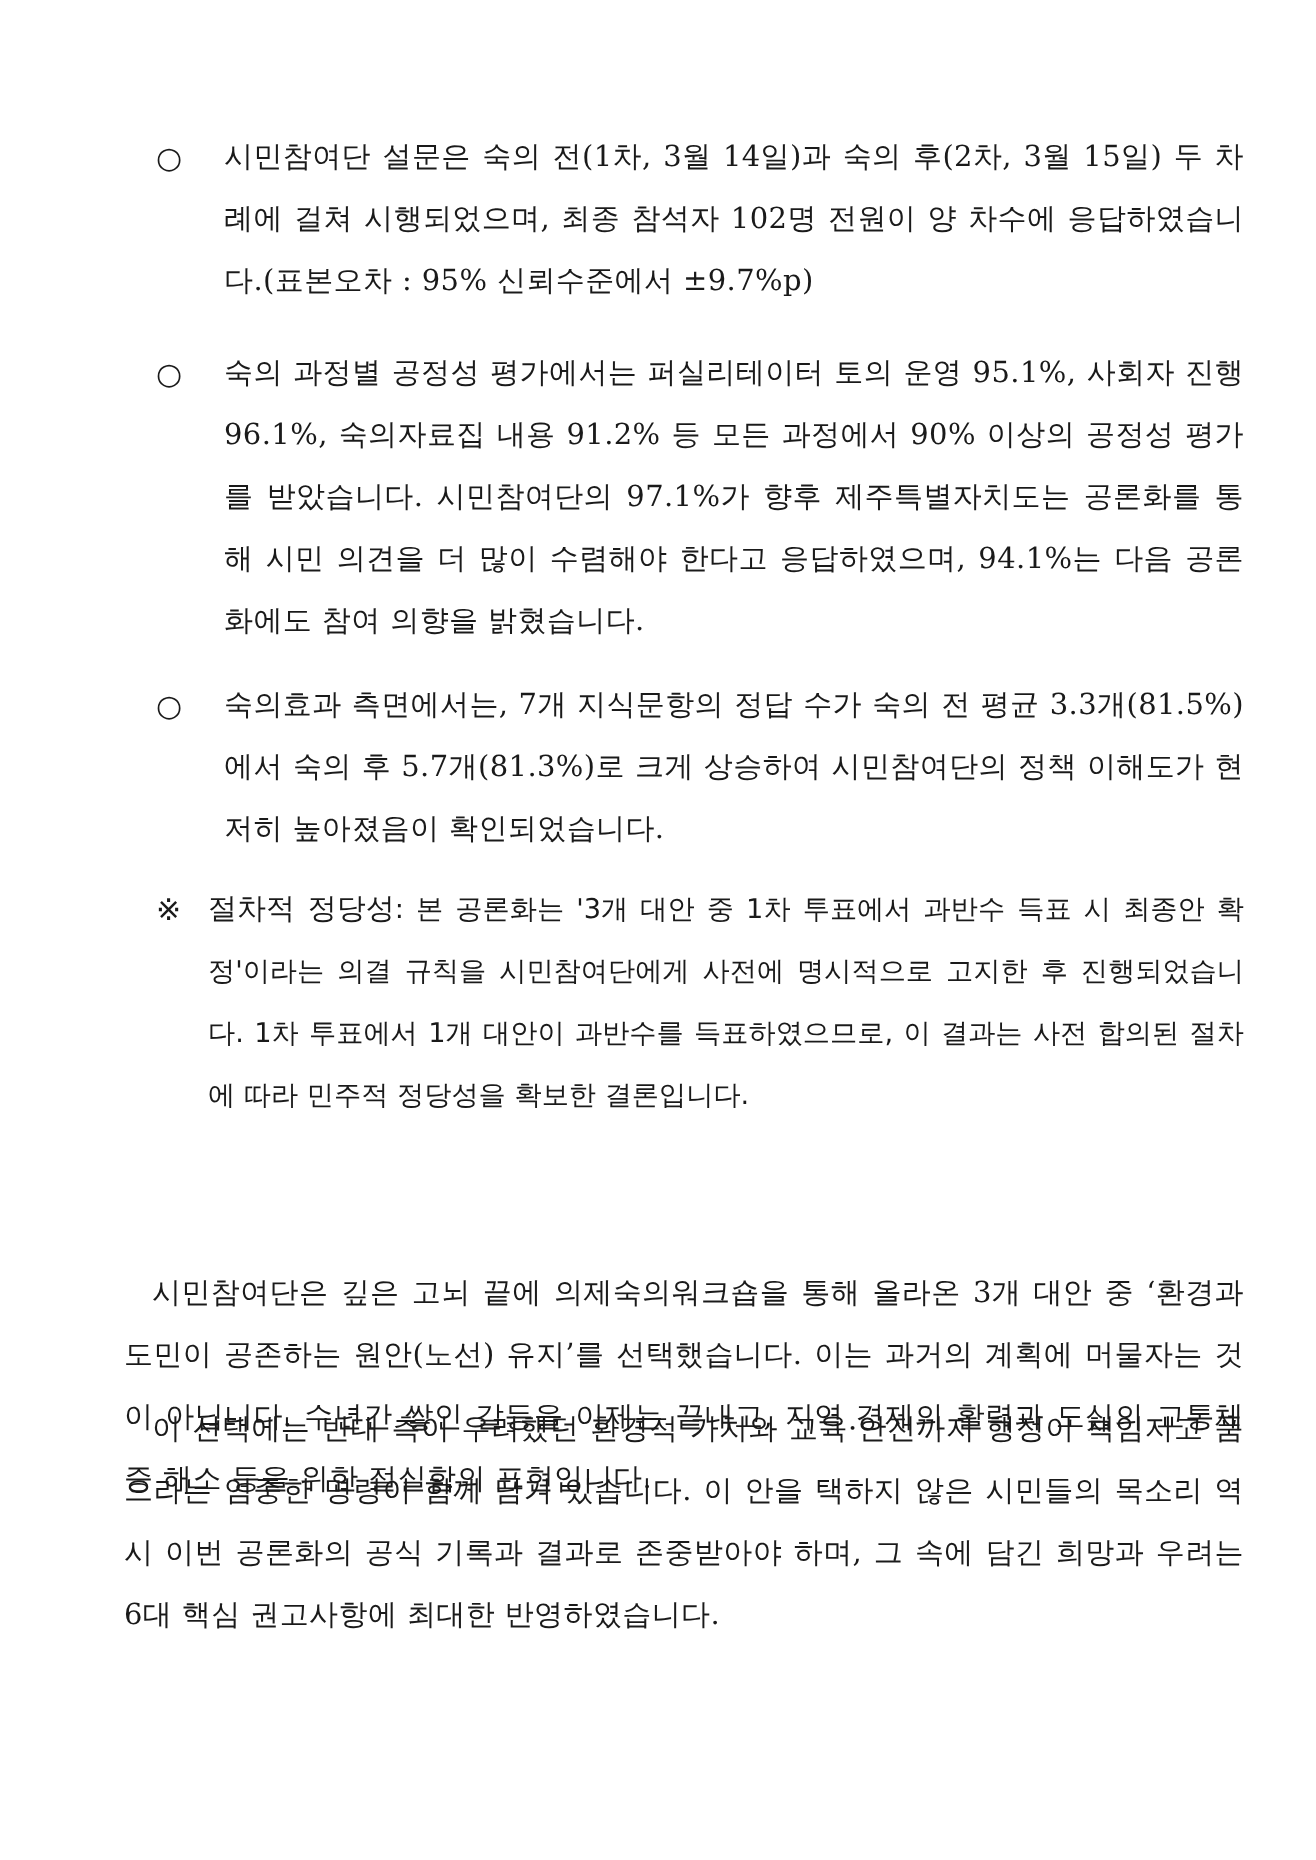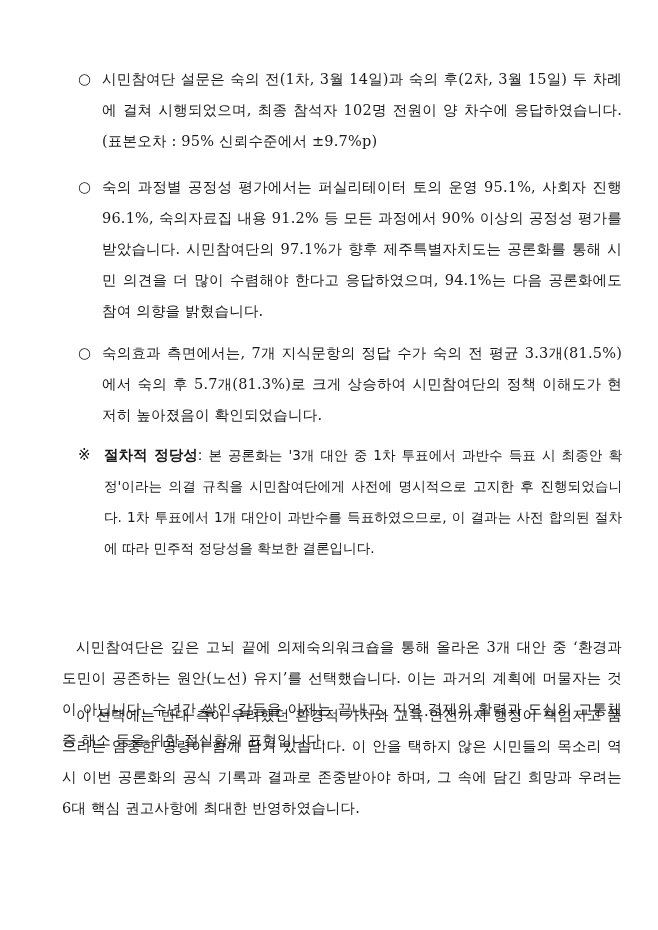--- a/index.html
+++ b/index.html
@@ -2,25 +2,25 @@
 <html><head>
 <meta charset="utf-8">
 <style>
   html, body { margin: 0; padding: 0; background: #ffffff; }
   body { width: 658px; height: 930px; position: relative; overflow: hidden; color: #1a1a1a; }
   .page { position: absolute; left: 0; top: 0; width: 658px; height: 930px; }
   .serif { font-family: "DejaVu Serif", "Liberation Serif", serif; }
   .sans { font-family: "DejaVu Sans", "Liberation Sans", sans-serif; }
   .bullet-item { position: absolute; left: 78px; width: 544px; }
   .bullet-marker { position: absolute; left: 0; top: 0; font-size: 15px; line-height: 31px; width: 20px; text-align: left; }
-  .bullet-text { margin-left: 24px; font-size: 14.5px; line-height: 31px; text-align: justify; text-align-last: left; letter-spacing: 0.2px; }
+  .bullet-text { margin-left: 34px; font-size: 14.5px; line-height: 31px; text-align: justify; text-align-last: left; letter-spacing: 0.2px; }
   .note { position: absolute; left: 78px; width: 544px; }
   .note-marker { position: absolute; left: 0; top: 0; font-size: 15px; line-height: 31px; }
   .note-text { margin-left: 26px; font-size: 13.6px; line-height: 31px; text-align: justify; text-align-last: left; }
-  .note-title { font-weight: bold; font-size: 14.5px; }
+  .note-title { font-weight: normal; font-size: 14.5px; }
   .heading { position: absolute; left: 78px; top: 568px; font-size: 19px; font-weight: bold; line-height: 32px; letter-spacing: 0.3px; }
   .para { position: absolute; left: 62px; width: 560px; font-size: 14.5px; line-height: 31px; text-align: justify; text-align-last: left; text-indent: 14px; letter-spacing: 0.2px; }
 </style>
 </head>
 <body>
 
 <div class="page">
 
   <div class="bullet-item serif" style="top:64px;">
     <span class="bullet-marker">○</span>

